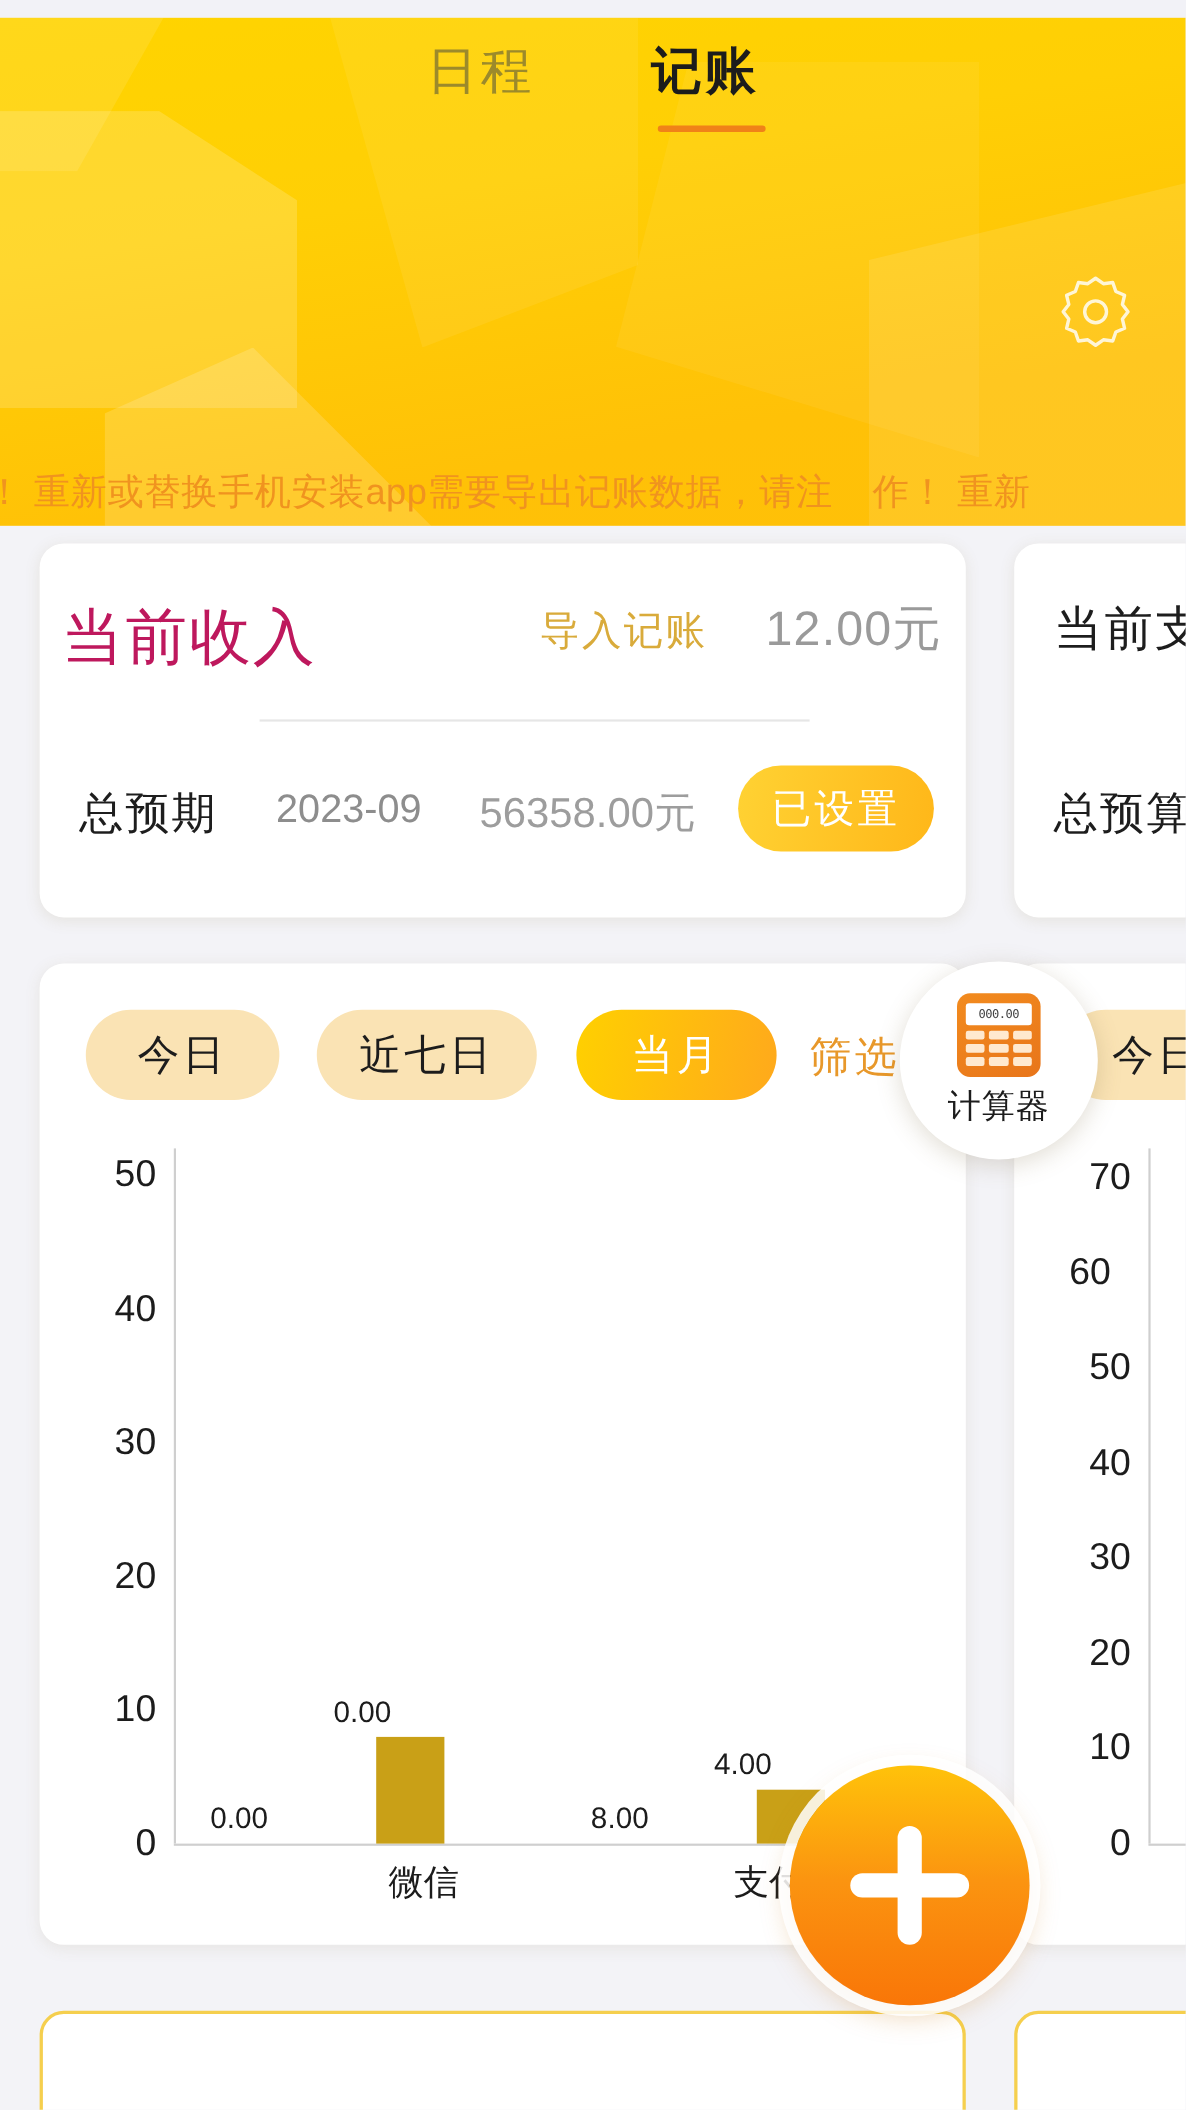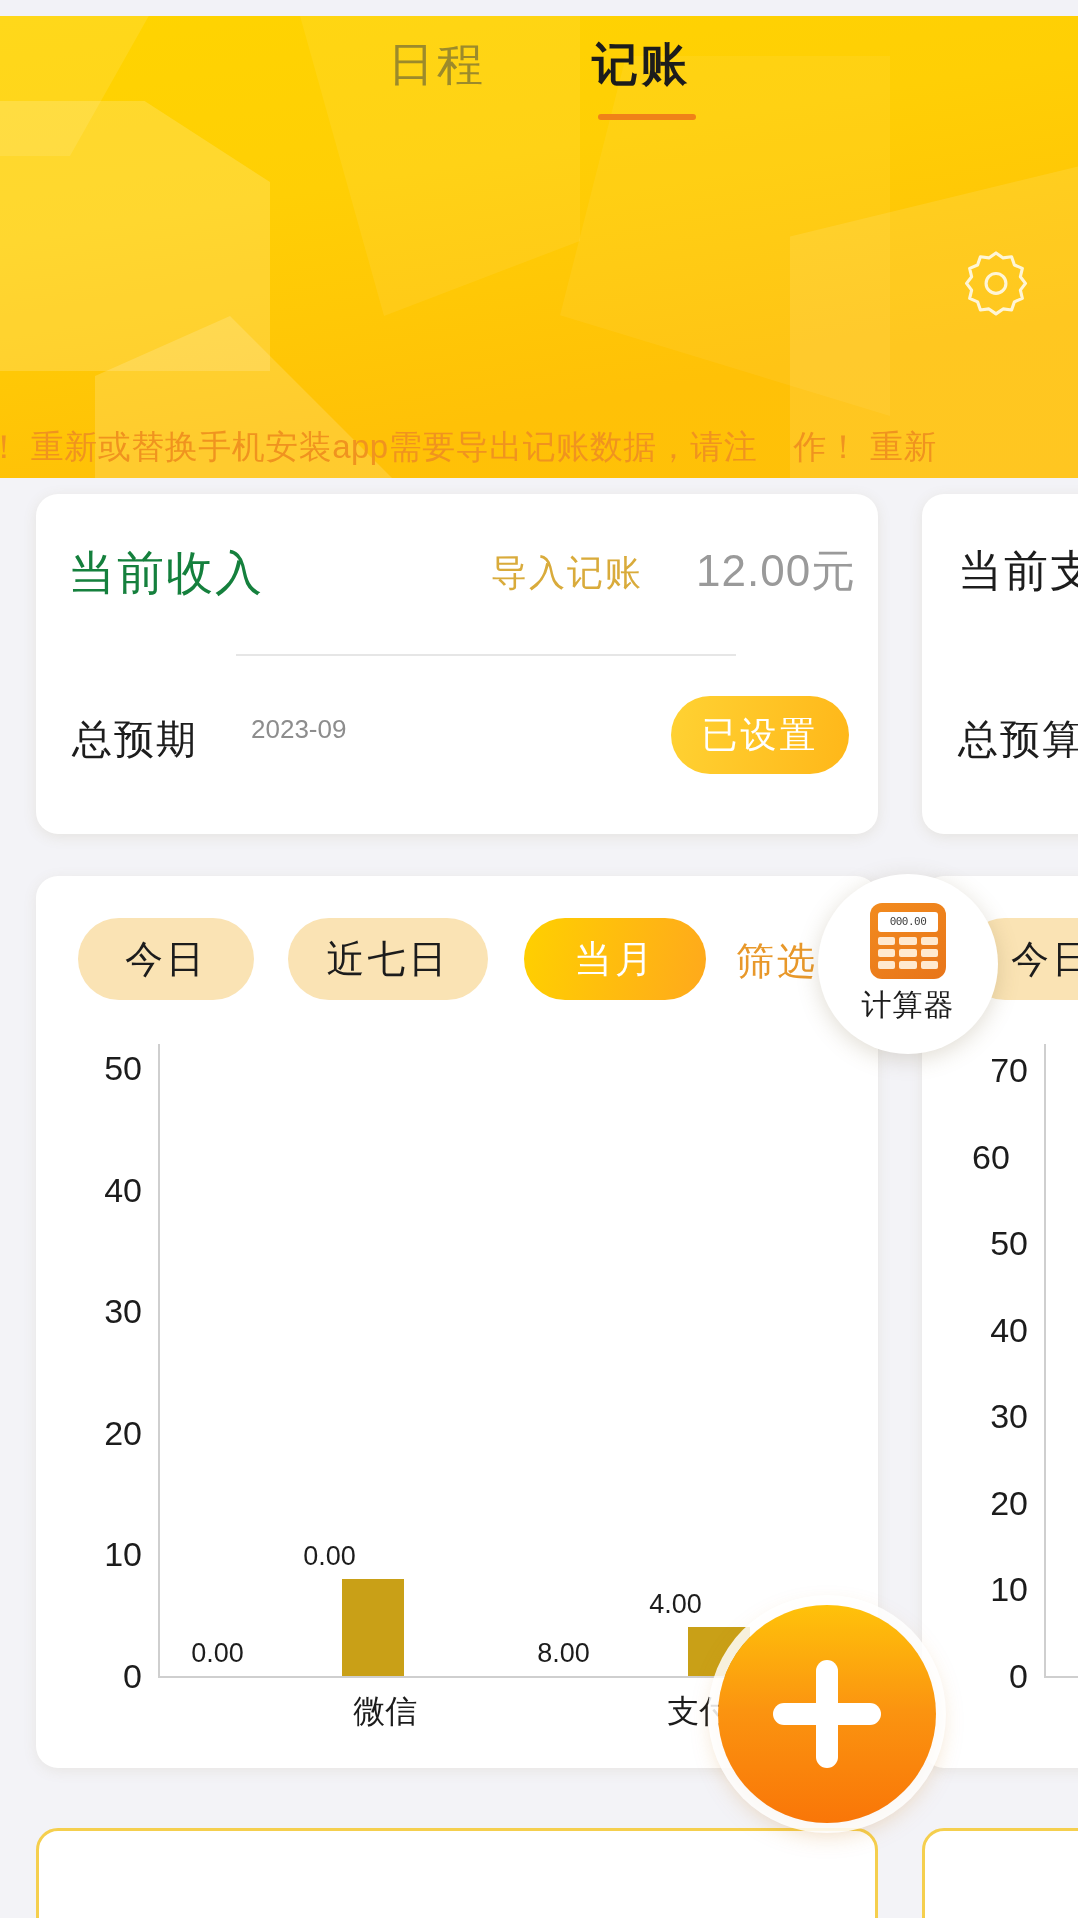--- a/index.html
+++ b/index.html
@@ -65,27 +65,27 @@
 
   
   .cards-row { position:absolute; left:0; top:478px; width:1078px; height:342px; }
   .sum-card {
     position:absolute; top:0; height:340px; background:#ffffff;
     border-radius:22px; box-shadow:0 3px 14px rgba(140,120,60,0.12);
   }
   .sum-card-1 { left:36px; width:842px; }
   .sum-card-2 { left:922px; width:842px; }
   .sc-top { position:relative; height:160px; }
-  .sc-title { position:absolute; left:32px; top:48px; font-size:47px; color:#15803d; letter-spacing:2px; }
+  .sc-title { position:absolute; left:20px; top:48px; font-size:56px; color:#be185d; letter-spacing:2px; }
   .sc-import { position:absolute; left:455px; top:55px; font-size:36px; color:#d9ab3b; letter-spacing:2px; }
   .sc-amount { position:absolute; left:660px; top:48px; font-size:44px; color:#9a9a9a; letter-spacing:1px; }
   .sc-div { position:absolute; left:200px; top:160px; width:500px; height:2px; background:#e6e6e6; }
   .sc-bot { position:absolute; left:0; top:196px; width:100%; height:110px; }
   .sc-blabel { position:absolute; left:36px; top:22px; font-size:40px; color:#1d1d1d; letter-spacing:2px; }
-  .sc-bdate  { position:absolute; left:215px; top:24px; font-size:26px; color:#8d8d8d; }
+  .sc-bdate  { position:absolute; left:215px; top:24px; font-size:36px; color:#8d8d8d; }
   .sc-bamt   { position:absolute; left:400px; top:24px; font-size:38px; color:#9d9d9d; }
   .sc-btn {
     position:absolute; left:635px; top:6px; width:178px; height:78px; border:none;
     border-radius:40px; background:linear-gradient(100deg,#ffd233 0%,#ffb719 100%);
     color:#ffffff; font-size:36px; letter-spacing:3px; cursor:pointer;
     font-family:"Liberation Sans","DejaVu Sans",sans-serif;
   }
   .sc2-title { position:absolute; left:36px; top:48px; font-size:44px; color:#1d1d1d; letter-spacing:2px; white-space:nowrap; }
   .sc2-blabel { position:absolute; left:36px; top:22px; font-size:40px; color:#1d1d1d; letter-spacing:2px; white-space:nowrap; }
 
@@ -206,20 +206,21 @@
     <div class="sum-card sum-card-1">
       <div class="sc-top">
         <div class="sc-title">当前收入</div>
         <div class="sc-import">导入记账</div>
         <div class="sc-amount">12.00元</div>
       </div>
       <div class="sc-div"></div>
       <div class="sc-bot">
         <div class="sc-blabel">总预期</div>
         <div class="sc-bdate">2023-09</div>
+        <div class="sc-bamt">56358.00元</div>
         <button class="sc-btn">已设置</button>
       </div>
     </div>
 
     <div class="sum-card sum-card-2">
       <div class="sc-top">
         <div class="sc2-title">当前支出</div>
       </div>
       <div class="sc-bot">
         <div class="sc2-blabel">总预算</div>

